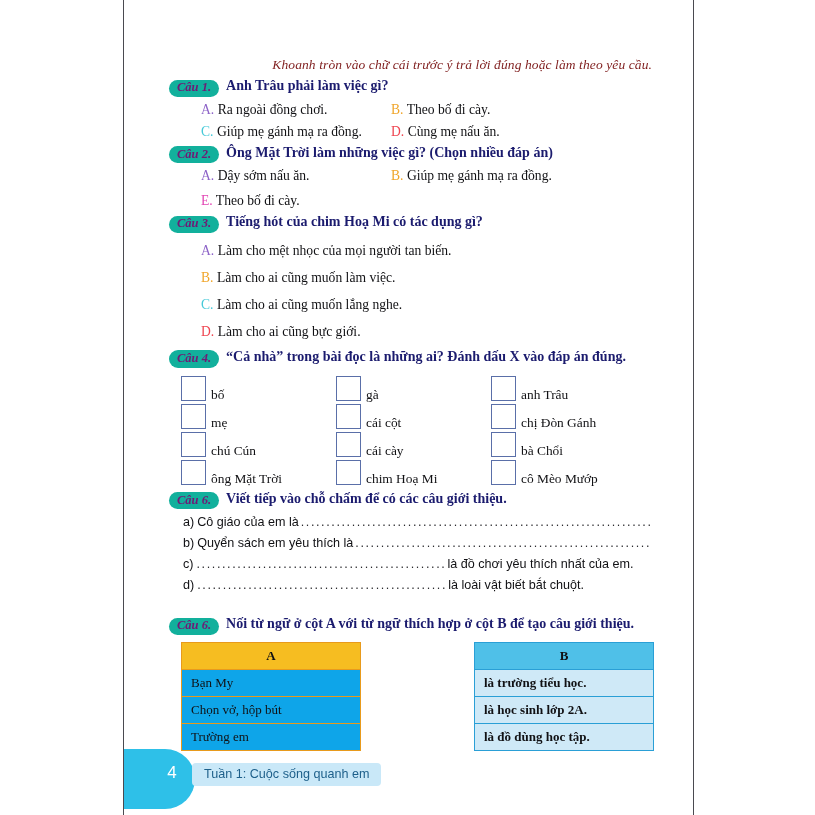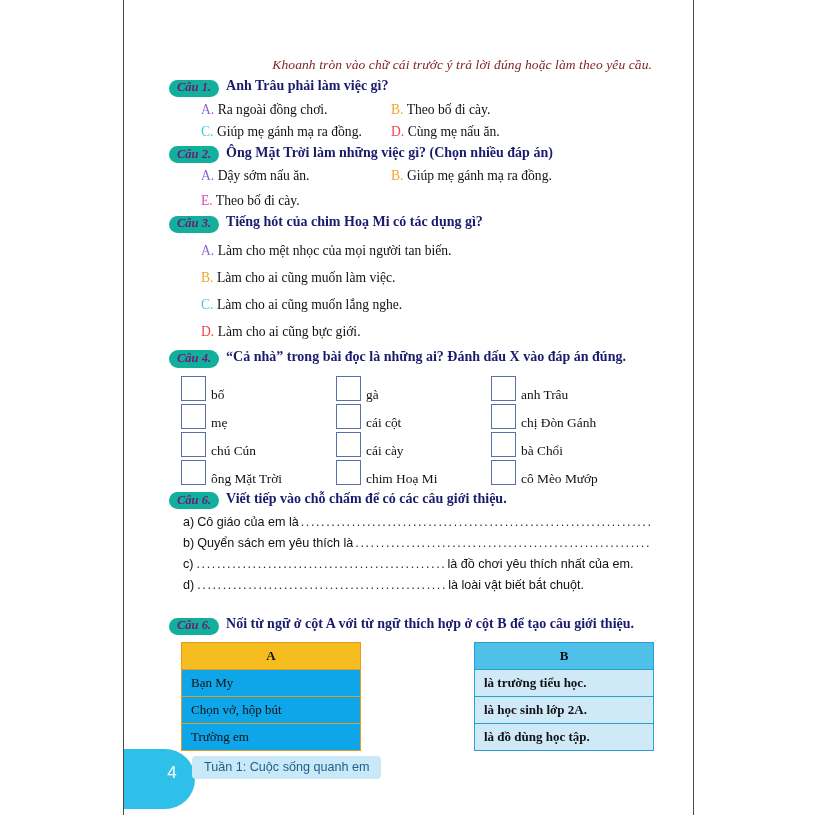--- a/index.html
+++ b/index.html
@@ -213,21 +213,21 @@
     top: 14px;
     color: #ffffff;
     font-family: "Liberation Sans", "DejaVu Sans", sans-serif;
     font-size: 17px;
     width: 20px;
     text-align: center;
   }
   #unit-pill {
     position: absolute;
     left: 68px;
-    top: 7px;
+    top: 14px;
     background: #c9e8f8;
     border-radius: 4px;
     padding: 4px 12px 5px 12px;
     color: #1d5f8a;
     font-family: "Liberation Sans", "DejaVu Sans", sans-serif;
     font-size: 12.6px;
     white-space: nowrap;
   }
 </style>
 </head>

